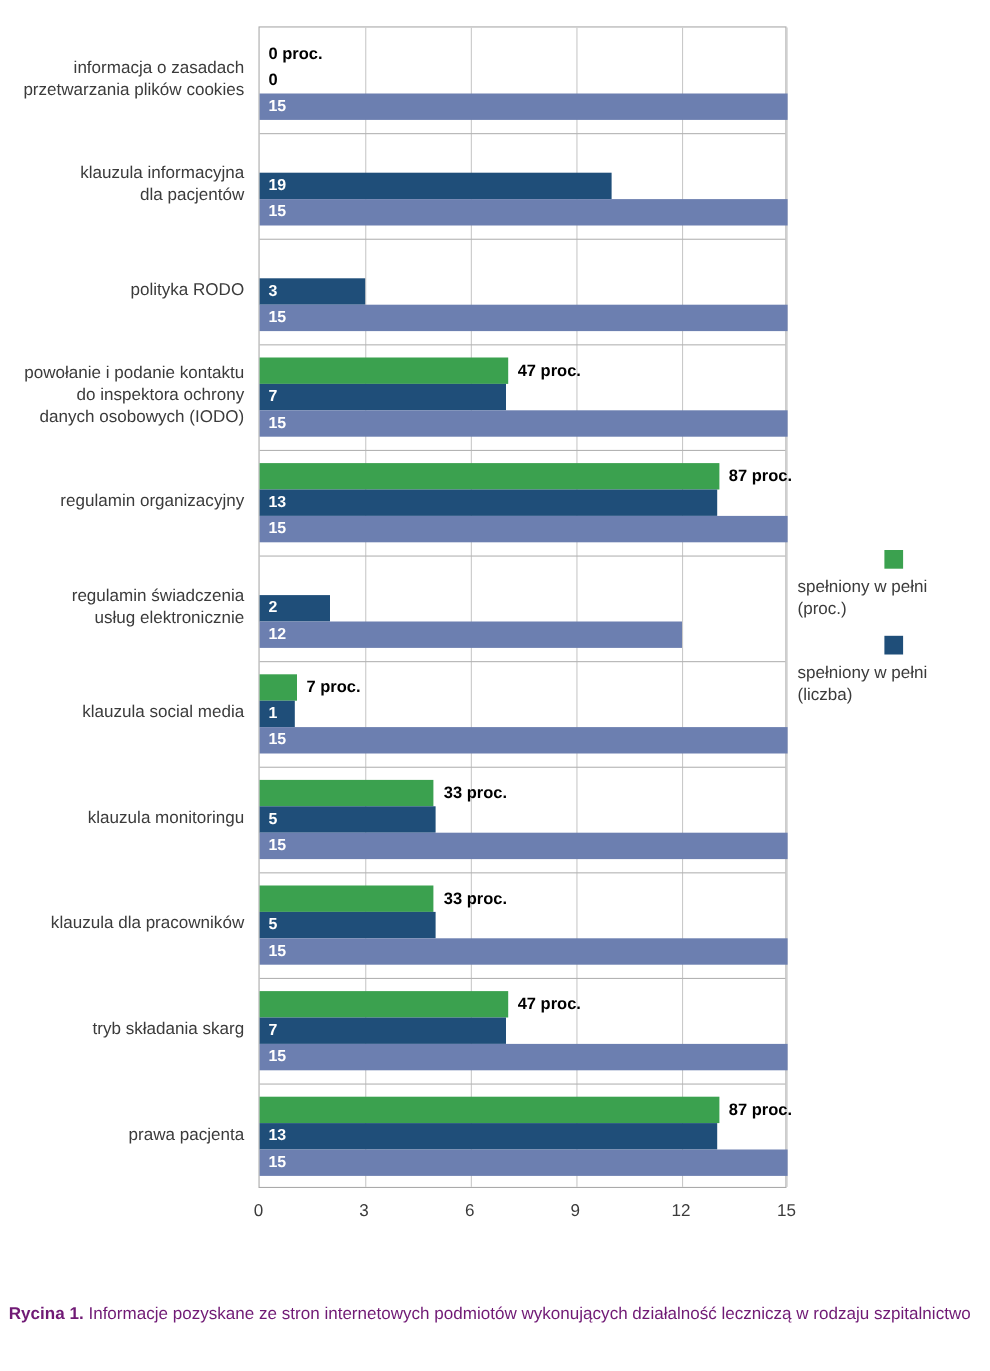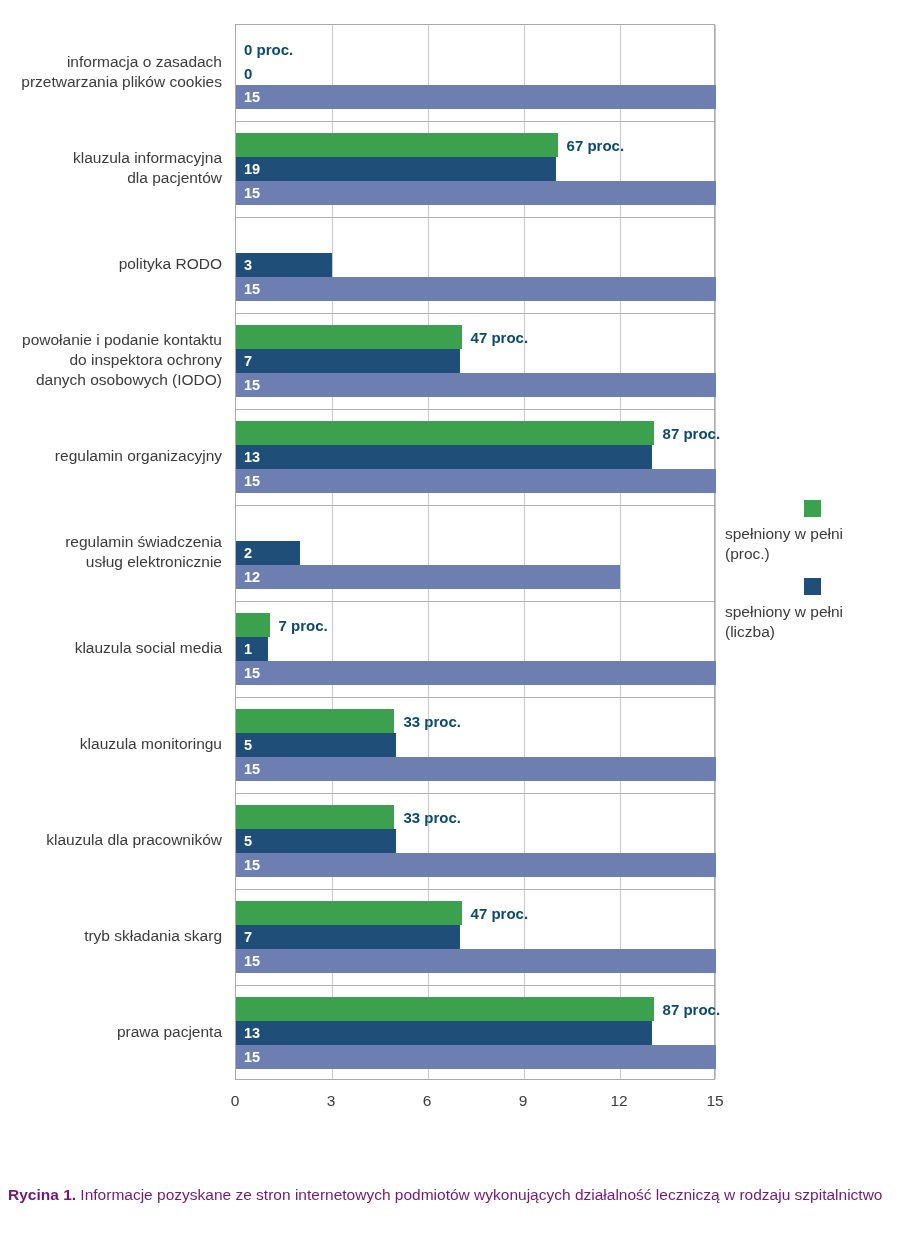--- a/index.html
+++ b/index.html
@@ -84,21 +84,21 @@
     color: #ffffff;
     white-space: nowrap;
     line-height: 1;
   }
   .bar-label-out {
     position: absolute;
     top: 50%;
     transform: translateY(-50%);
     font-size: 15px;
     font-weight: bold;
-    color: #0c4a6e;
+    color: #000000;
     white-space: nowrap;
     line-height: 1;
   }
 
   
   .cat-label {
     position: absolute;
     right: 678px;        
     text-align: right;
     font-size: 15.5px;
@@ -180,24 +180,20 @@
         <div class="bar-row" style="top: 36px; right: 0px;">
           <span class="bar-label-out" style="left: 8px;">0</span>
         </div>
         <div class="bar-row" style="top: 60px; right: 0px;">
           <div class="bar total" style="width: 480px; background: rgb(108, 127, 176);"></div>
           <span class="bar-label-in" style="left: 8px;">15</span>
         </div>
       </div>
       <div class="group" style="top: 96px; height: 96px;">
         <div class="group-sep" style="top: 0px;"></div>
-        <div class="bar-row" style="top: 12px; right: 0px;">
-          <div class="bar pct" style="width: 321.6px; background: rgb(59, 161, 79);"></div>
-          <span class="bar-label-out" style="left: 330.6px;">67 proc.</span>
-        </div>
         <div class="bar-row" style="top: 36px; right: 0px;">
           <div class="bar count" style="width: 320px; background: rgb(31, 78, 121);"></div>
           <span class="bar-label-in" style="left: 8px;">19</span>
         </div>
         <div class="bar-row" style="top: 60px; right: 0px;">
           <div class="bar total" style="width: 480px; background: rgb(108, 127, 176);"></div>
           <span class="bar-label-in" style="left: 8px;">15</span>
         </div>
       </div>
       <div class="group" style="top: 192px; height: 96px;">

